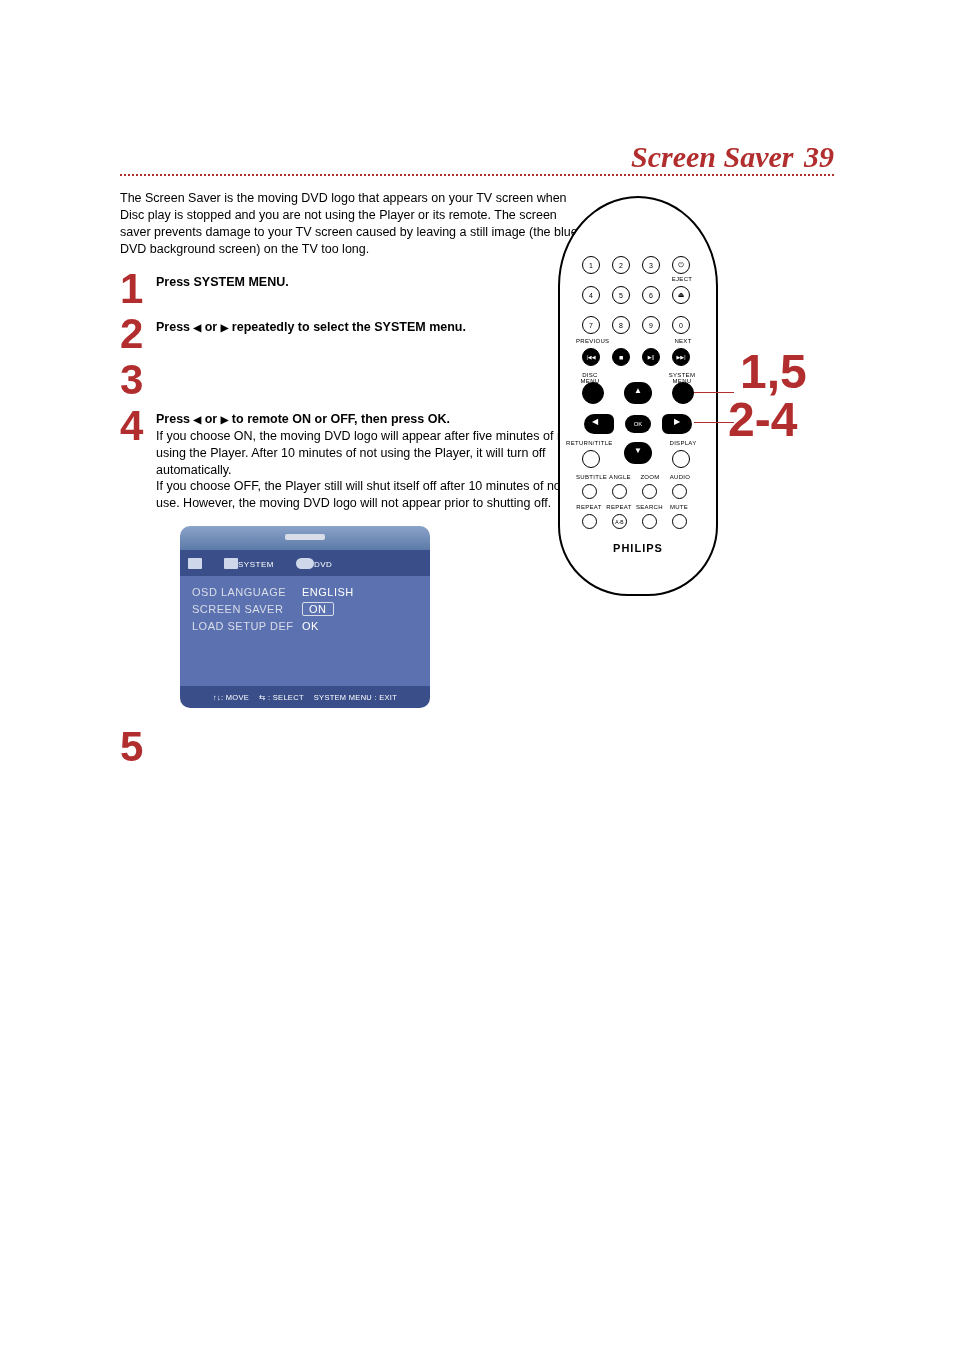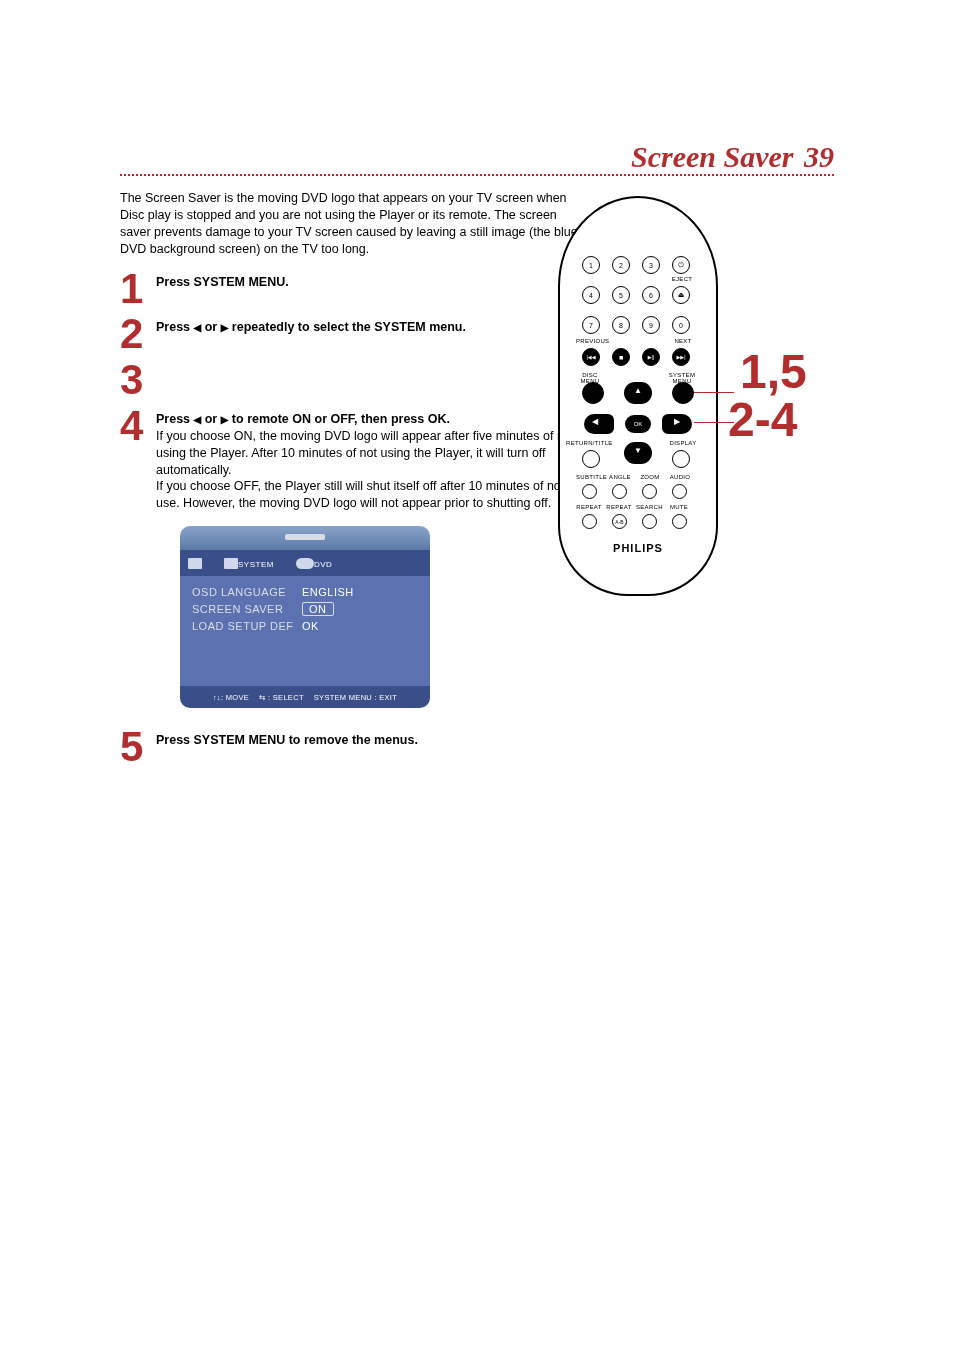--- a/index.html
+++ b/index.html
@@ -280,21 +280,20 @@
       </div>
       <div class="osd-footer">
         <span><span>↑↓</span><span>: MOVE</span></span>
         <span><span>⇆</span> <span>: SELECT</span></span>
         <span>SYSTEM MENU : EXIT</span>
       </div>
     </div>
 
     <div class="step">
       <div class="step-num">5</div>
-      <div class="step-body"><b>Press SYSTEM MENU to remove the menus.</b></div>
     </div>
 
   </div>
 
   <div class="remote-wrap">
     <div class="remote">
 
       <div class="rkey" style="left:22px;top:58px">1</div>
       <div class="rkey" style="left:52px;top:58px">2</div>
       <div class="rkey" style="left:82px;top:58px">3</div>

